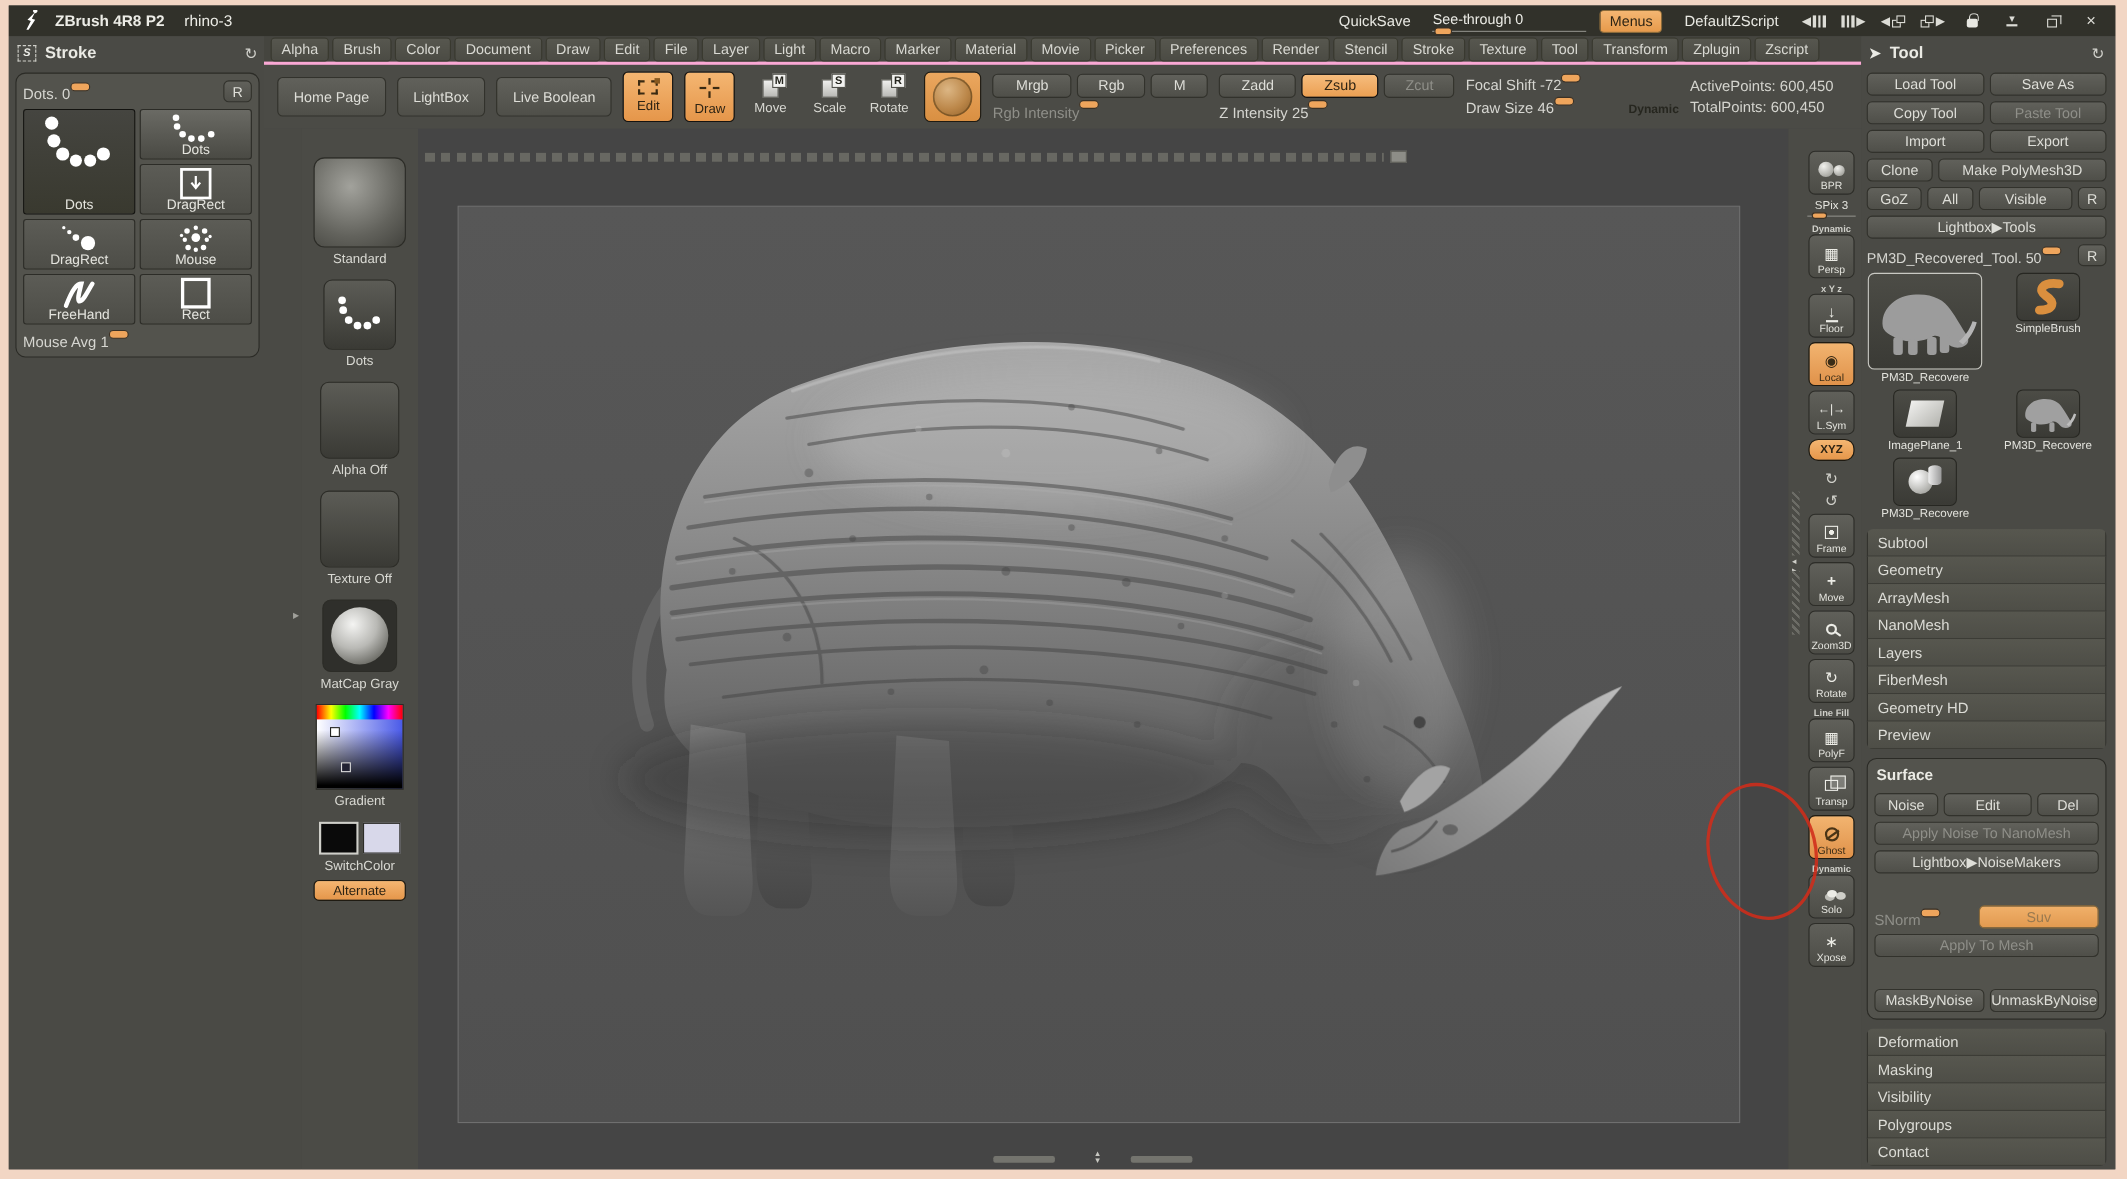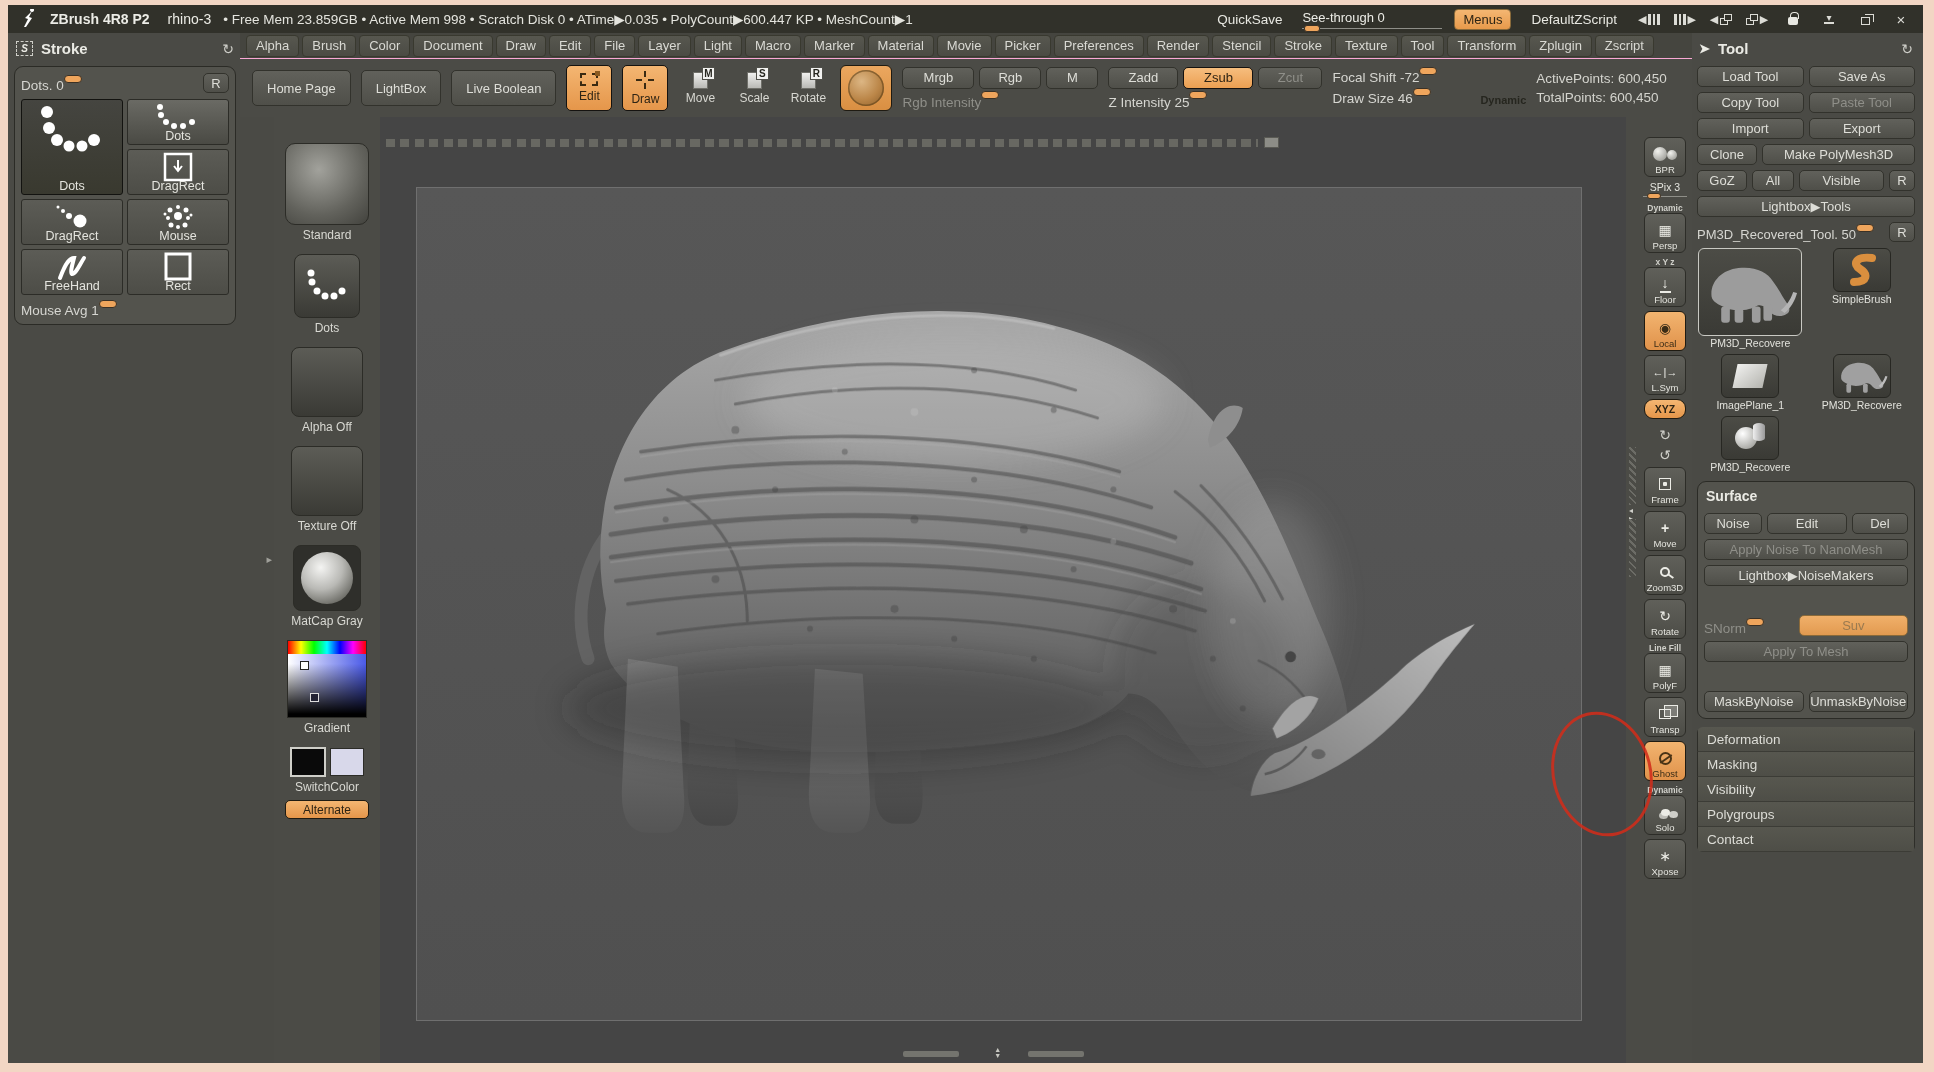--- a/index.html
+++ b/index.html
@@ -27,21 +27,21 @@
   .ico-min{display:flex;flex-direction:column;align-items:center;line-height:7px;font-size:10px}
   .ico-min b{display:block;width:10px;height:2px;background:#dcdcd6;margin-top:1px}
   .ico-restore{width:9px;height:8px;border:1.5px solid #dcdcd6;position:relative;margin-top:3px}
   .ico-restore::before{content:'';position:absolute;top:-4px;left:3px;width:8px;height:7px;border:1.5px solid #dcdcd6;border-left:none;border-bottom:none}
   
   .body-row{flex:1;display:flex;min-height:0}
   .left-tray{width:232px;background:#4a4a45;padding:3px 4px 0 6px;flex:0 0 auto}
   .right-tray{width:231px;background:#4a4a45;padding:3px 8px 0 5px;flex:0 0 auto;overflow:hidden}
   .center-col{flex:1;display:flex;flex-direction:column;min-width:0}
   
-  .menubar{height:26px;display:flex;align-items:center;gap:3px;padding:0 6px;background:#45453f;border-bottom:1px solid #f9a8d4;flex:0 0 auto}
+  .menubar{height:26px;display:flex;align-items:center;gap:3px;padding:0 6px;background:#45453f;border-bottom:3px solid #f9a8d4;flex:0 0 auto}
   .mbtn{background:linear-gradient(#57574f,#4b4b44);border:1px solid #39392f;border-radius:4px;padding:2.5px 9px;font-size:13px;color:#d9d9d3;white-space:nowrap}
   
   .topshelf{height:58px;display:flex;align-items:center;gap:10px;padding:0 12px;background:#4b4b46;flex:0 0 auto}
   .btn{background:linear-gradient(#61615b,#4f4f49);border:1px solid #32322c;border-radius:5px;color:#dedeD8;font-size:13px;display:flex;align-items:center;justify-content:center;white-space:nowrap}
   .btn.dis{color:#8f8f89}
   .btn.orange{background:linear-gradient(#f4b672,#e5964a);color:#2e2414;border-color:#1f1b12}
   .ts-big{height:36px;padding:0 14px}
   .sqbtn{width:46px;height:46px;flex-direction:column;gap:3px;font-size:12px}
   .sqbtn.orange{border:1.5px solid #151310}
   .ico-edit{width:18px;height:13px;border:2px dashed #3a2a12;position:relative}
@@ -162,21 +162,20 @@
 <body>
 
 <div class="app">
 
   <div class="titlebar">
     <svg class="tb-logo" viewBox="0 0 20 20">
         <path d="M6 18 L10 10 L7 9 L14 2 L11 8 L14 9 L8 18 Z M14 3 a2 2 0 1 1 0.1 0" fill="#fff"></path>
       </svg>
     <span class="tb-title">ZBrush 4R8 P2</span>
     <span class="tb-doc">rhino-3</span>
-    <span class="tb-stats">• Free Mem 23.859GB • Active Mem 998 • Scratch Disk 0 • ATime▶0.035 • PolyCount▶600.447 KP • MeshCount▶1</span>
     <span class="tb-spacer"></span>
     <span class="tb-btn">QuickSave</span>
     <span class="tb-seethrough">
       <span>See-through 0</span>
       <span class="trk">
           <i class="hdl" style="position:absolute;left:2px;top:-3px;width:16px;height:7px;border-radius:3px;background:#efa55c;border:1px solid #3a3126;display:block"></i>
         </span>
     </span>
     <span class="tb-menus">Menus</span>
     <span class="tb-btn">DefaultZScript</span>
@@ -788,20 +787,30 @@
           <span class="lab">PM3D_Recovere</span>
         </div>
         <div class="tcell">
           <div class="timg">
               <span class="sphmix"></span>
             </div>
           <span class="lab">PM3D_Recovere</span>
         </div>
       </div>
 
+      <div class="sec-wrap tsecs">
+        <div class="sec">Subtool</div>
+        <div class="sec">Geometry</div>
+        <div class="sec">ArrayMesh</div>
+        <div class="sec">NanoMesh</div>
+        <div class="sec">Layers</div>
+        <div class="sec">FiberMesh</div>
+        <div class="sec">Geometry HD</div>
+        <div class="sec">Preview</div>
+      </div>
 
       <div class="surface">
         <div class="title">Surface</div>
         <div class="prow">
           <div class="btn fix" style="width:58px">Noise</div>
           <div class="btn">Edit</div>
           <div class="btn fix" style="width:56px">Del</div>
         </div>
         <div class="prow">
             <div class="btn dis">Apply Noise To NanoMesh</div>

